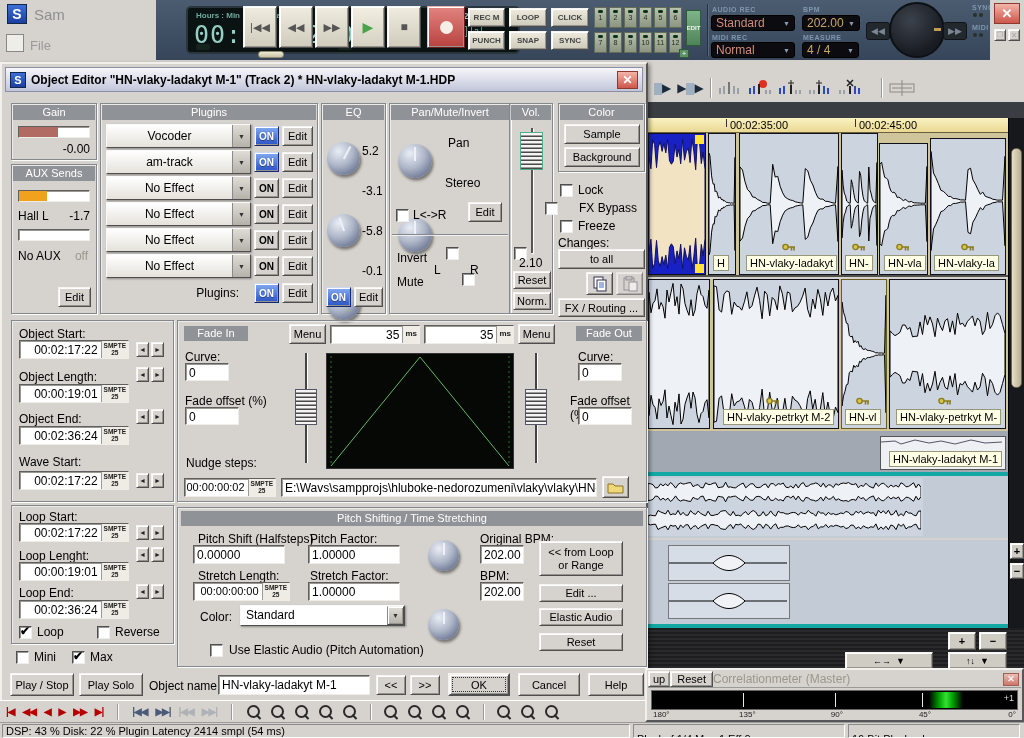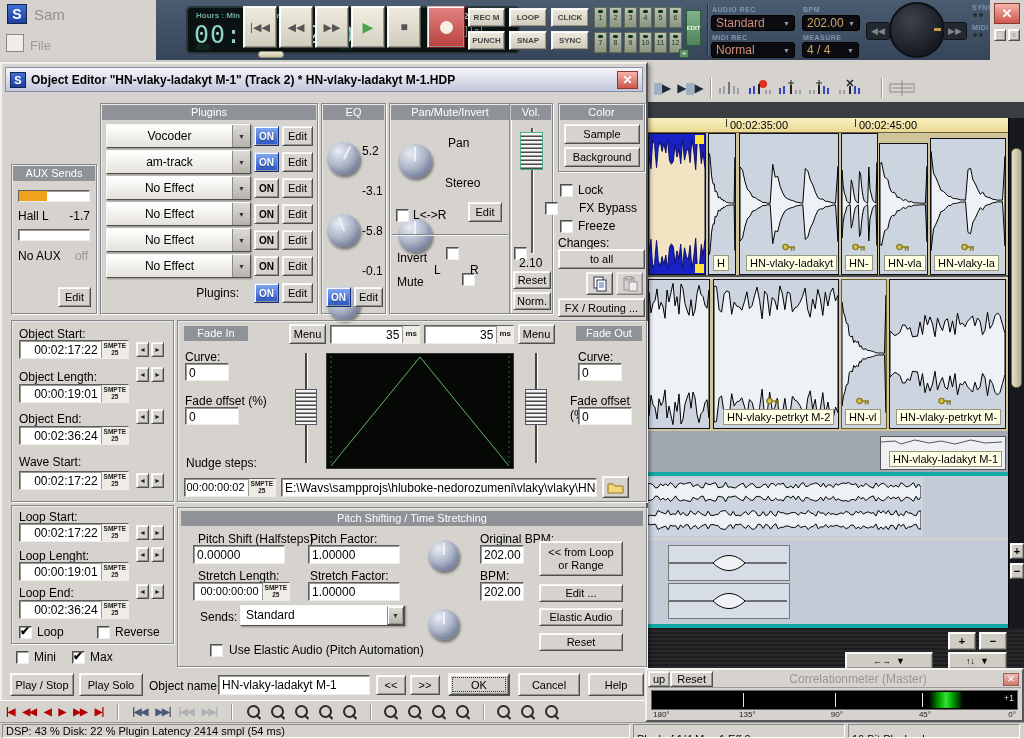--- a/index.html
+++ b/index.html
@@ -413,20 +413,27 @@
 </div>
 
 <div class="abs" style="left:0;top:62px;width:648px;height:640px;background:#d6d3ce;border:2px solid;border-color:#f2f0ec #55555a #55555a #f2f0ec;box-shadow:2px 2px 4px rgba(0,0,0,.4)">
 
   <div class="abs" style="left:3px;top:3px;right:3px;height:25px;background:linear-gradient(#f6f6fa,#c2c6da);border:1px solid #8a8fa8;display:flex;align-items:center;padding:0 4px">
     <span style="width:16px;height:16px;background:linear-gradient(#3d6fd6,#1c3f9e);border:1px solid #12264e;color:#fff;font-weight:bold;font-size:11px;text-align:center;line-height:14px;margin-right:5px">S</span>
     <span style="font-weight:bold;font-size:12px;white-space:nowrap;overflow:hidden">Object Editor "HN-vlaky-ladakyt M-1"  (Track 2) *   HN-vlaky-ladakyt M-1.HDP</span>
     <span class="xbtn" style="margin-left:auto;width:21px;height:18px;font-size:12px">✕</span>
   </div>
 
+  <div class="grp abs" style="left:9px;top:39px;width:86px;height:57px">
+    <div class="hdr" style="margin:1px">Gain</div>
+    <div class="sunk abs" style="left:6px;top:22px;width:72px;height:12px">
+        <i style="display:block;width:55%;height:100%;background:#b26b62"></i>
+      </div>
+    <div class="abs" style="right:6px;top:38px;font-size:12px">-0.00</div>
+  </div>
 
   <div class="grp abs" style="left:9px;top:100px;width:86px;height:150px">
     <div class="hdr" style="margin:1px">AUX Sends</div>
     <div class="sunk abs" style="left:6px;top:25px;width:72px;height:12px">
         <i style="display:block;width:40%;height:100%;background:#f0a21e"></i>
       </div>
     <div class="abs" style="left:6px;top:44px;font-size:12px">Hall L</div>
     <div class="abs" style="right:6px;top:44px;font-size:12px">-1.7</div>
     <div class="sunk abs" style="left:6px;top:64px;width:72px;height:12px"></div>
     <div class="abs" style="left:6px;top:84px;font-size:12px">No AUX</div>
@@ -758,21 +765,21 @@
     <div class="abs" style="left:20px;top:61px;font-size:12px">Stretch Length:</div>
     <div class="tc sunk abs" style="left:15px;top:74px;width:97px">
         <span class="v" style="font-size:11px">00:00:00:00</span>
         <span class="smpte">
           <span>SMPTE</span>
           <span>25</span>
         </span>
       </div>
     <div class="abs" style="left:132px;top:61px;font-size:12px">Stretch Factor:</div>
     <div class="fld abs" style="left:130px;top:74px;width:92px;height:19px">1.00000</div>
-    <div class="abs" style="left:22px;top:102px;font-size:12px">Sends:</div>
+    <div class="abs" style="left:22px;top:102px;font-size:12px">Color:</div>
     <div class="dd abs" style="left:62px;top:97px;width:165px;height:21px;background:#fff">
         <span class="t" style="text-align:left;padding-left:5px;line-height:19px">Standard</span>
         <span class="a b3d" style="width:17px">▼</span>
       </div>
     <div class="knob abs" style="left:250px;top:32px;width:31px;height:31px">
         <i class="ptr"></i>
       </div>
     <div class="knob abs" style="left:250px;top:70px;width:31px;height:31px">
         <i class="ptr"></i>
       </div>
@@ -798,21 +805,21 @@
   <div class="b3d abs" style="left:408px;top:611px;width:30px;height:20px">&gt;&gt;</div>
   <div class="b3d abs" style="left:446px;top:609px;width:62px;height:23px;border-width:2px;outline:1px dotted #333;outline-offset:-5px">OK</div>
   <div class="b3d abs" style="left:516px;top:609px;width:62px;height:23px">Cancel</div>
   <div class="b3d abs" style="left:586px;top:609px;width:56px;height:23px">Help</div>
 </div>
 
 <div class="abs" style="left:645px;top:668px;width:379px;height:54px;background:#d6d3ce;border:2px solid;border-color:#f2f0ec #55555a #55555a #f2f0ec">
   <div class="abs" style="left:1px;top:1px;right:1px;height:17px;background:#d6d3ce;border-bottom:1px solid #9a9a96;display:flex;align-items:center">
     <span class="b3d" style="height:16px;padding:0 4px;border-right:1px solid #888">up</span>
     <span class="b3d" style="height:16px;padding:0 6px">Reset</span>
-    <span style="flex:1;text-align:center;color:#9a978e;font-size:12px">Correlationmeter (Master)</span>
+    <span style="flex:1;text-align:left;color:#9a978e;font-size:12px">Correlationmeter (Master)</span>
     <span class="xbtn" style="width:16px;height:13px;font-size:9px;margin-right:2px;opacity:.75">✕</span>
   </div>
   <div class="abs" style="left:4px;top:20px;right:4px;height:20px;background:#000;border:1px solid #666">
     <i class="tick" style="left:25%"></i>
     <i class="tick" style="left:50%"></i>
     <i class="tick" style="left:74%"></i>
     <i class="abs" style="left:76%;top:1px;bottom:1px;width:34px;background:linear-gradient(90deg,rgba(0,120,0,0),#00a000 30%,#35e035 50%,#00a000 70%,rgba(0,120,0,0))"></i>
     <span class="abs" style="right:3px;top:2px;color:#ddd;font-size:9px">+1</span>
   </div>
   <div class="abs" style="left:4px;top:40px;right:4px;height:11px;font-size:8px;color:#222">

